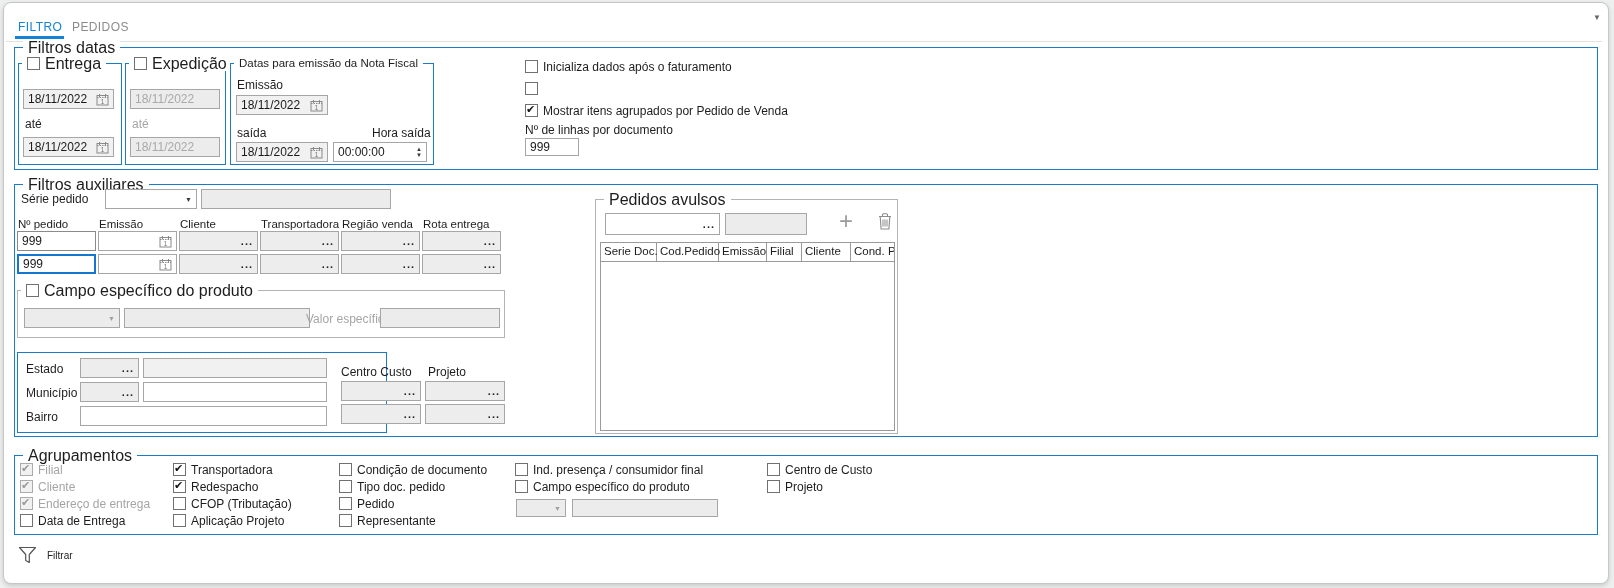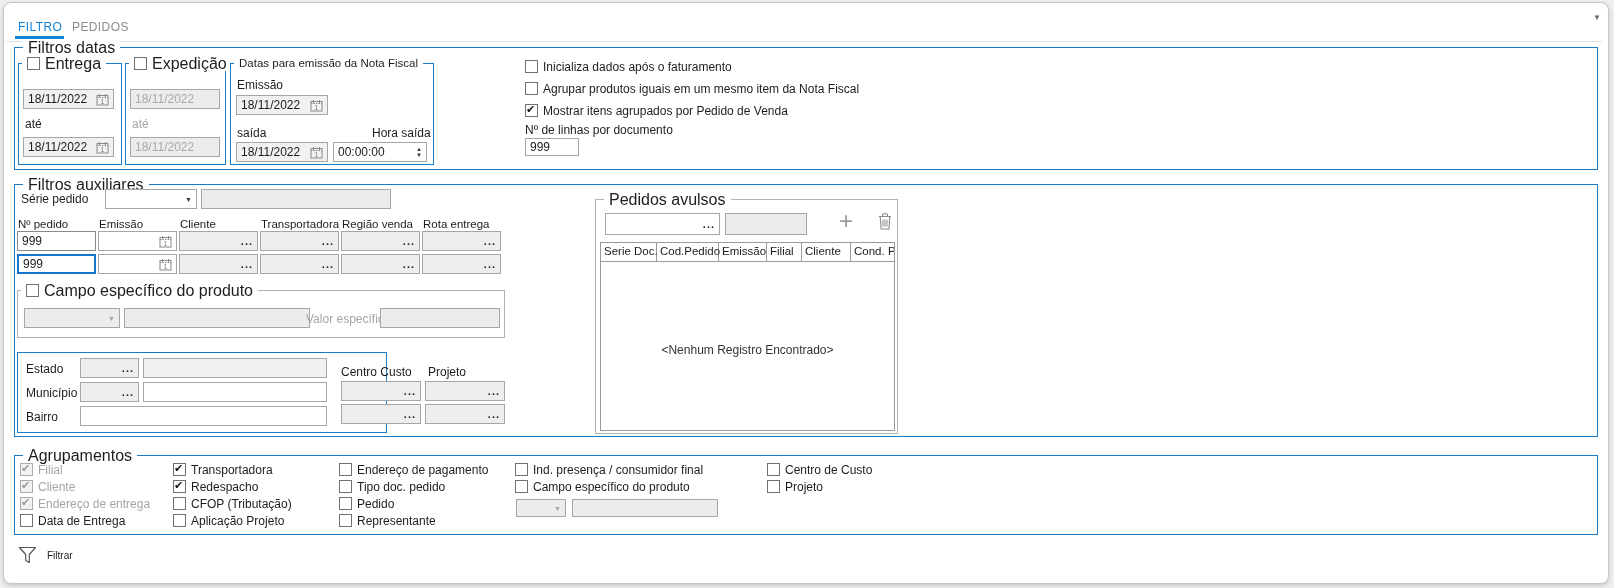--- a/index.html
+++ b/index.html
@@ -131,21 +131,20 @@
           </span>
       </div>
     </div>
 
     <div class="cbrow" style="left:510px;top:11px;">
       <span class="cb"></span>
       <span>Inicializa dados após o faturamento</span>
     </div>
     <div class="cbrow" style="left:510px;top:33px;">
       <span class="cb"></span>
-      <span>Agrupar produtos iguais em um mesmo item da Nota Fiscal</span>
     </div>
     <div class="cbrow" style="left:510px;top:55px;">
       <span class="cb checked"></span>
       <span>Mostrar itens agrupados por Pedido de Venda</span>
     </div>
     <span class="lbl" style="left:510px;top:75px;">Nº de linhas por documento</span>
     <div class="fld" style="left:510px;top:90px;width:54px;height:18px;">
       <span>999</span>
     </div>
   </div>
@@ -274,21 +273,20 @@
       </div>
       <div class="pa-table" style="left:4px;top:42px;width:295px;height:189px;">
         <div class="pa-head">
           <div class="pa-th" style="width:56px;">Serie Doc.</div>
           <div class="pa-th" style="width:62px;">Cod.Pedido</div>
           <div class="pa-th" style="width:48px;">Emissão</div>
           <div class="pa-th" style="width:35px;">Filial</div>
           <div class="pa-th" style="width:49px;">Cliente</div>
           <div class="pa-th" style="width:70px;">Cond. Pagto</div>
         </div>
-        <div class="pa-empty">&lt;Nenhum Registro Encontrado&gt;</div>
       </div>
     </div>
   </div>
 
   <div class="gbox" style="left:14px;top:455px;width:1584px;height:80px;">
     <span class="glabel">Agrupamentos</span>
 
     <div class="cbrow" style="left:5px;top:6px;">
       <span class="cb checked dis"></span>
       <span class="dim">Filial</span>
@@ -318,21 +316,21 @@
       <span class="cb"></span>
       <span>CFOP (Tributação)</span>
     </div>
     <div class="cbrow" style="left:158px;top:57px;">
       <span class="cb"></span>
       <span>Aplicação Projeto</span>
     </div>
 
     <div class="cbrow" style="left:324px;top:6px;">
       <span class="cb"></span>
-      <span>Endereço de pagamento</span>
+      <span>Condição de documento</span>
     </div>
     <div class="cbrow" style="left:324px;top:23px;">
       <span class="cb"></span>
       <span>Tipo doc. pedido</span>
     </div>
     <div class="cbrow" style="left:324px;top:40px;">
       <span class="cb"></span>
       <span>Pedido</span>
     </div>
     <div class="cbrow" style="left:324px;top:57px;">

